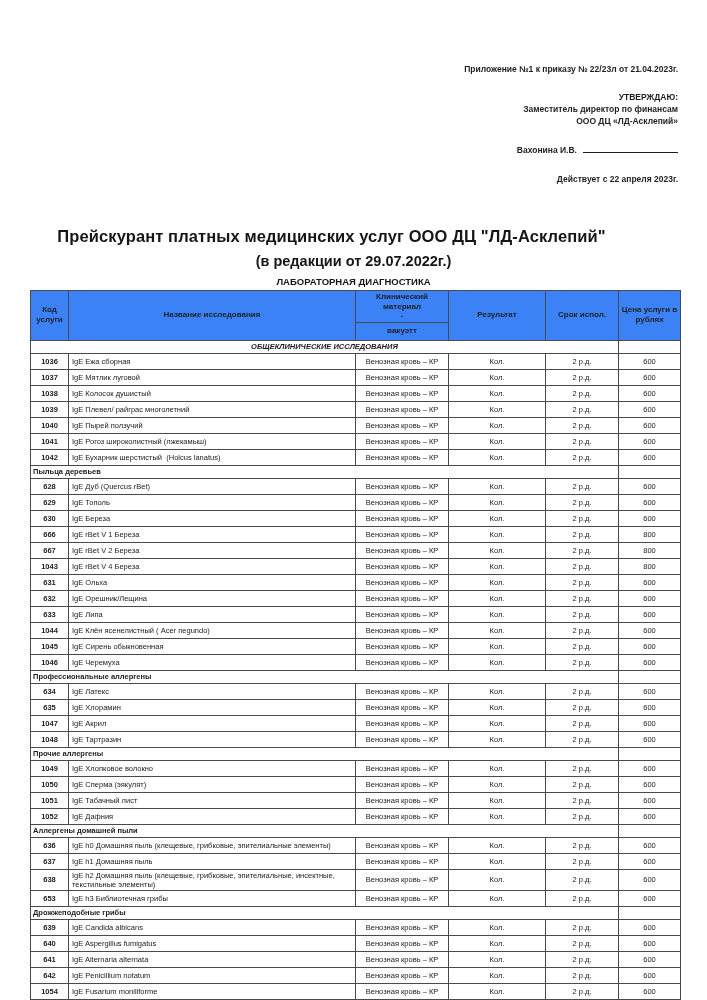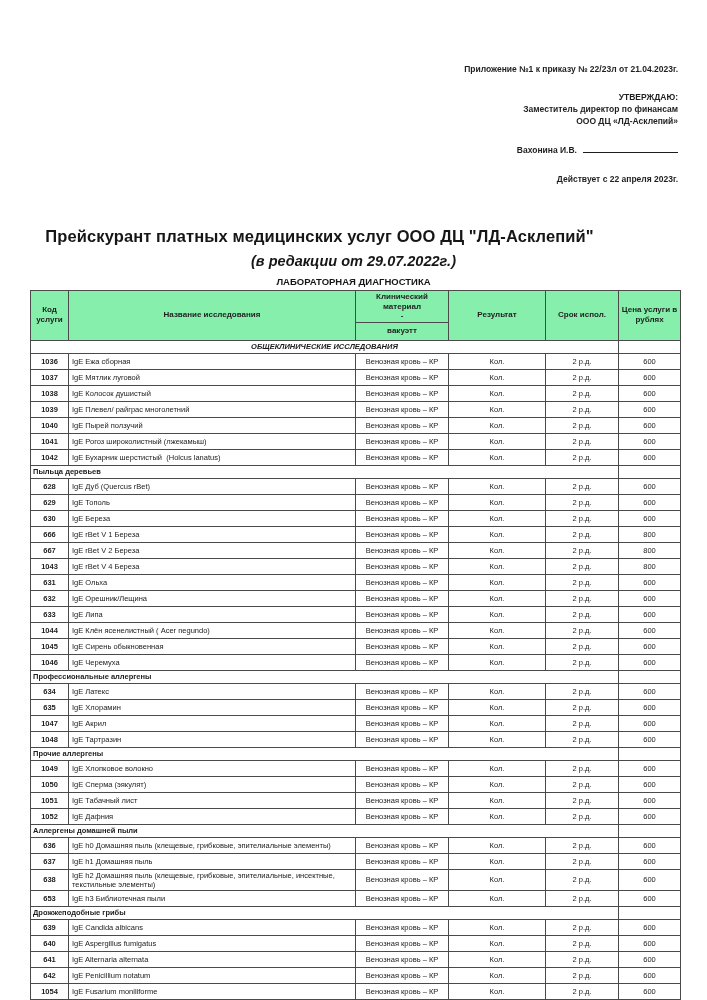--- a/index.html
+++ b/index.html
@@ -26,45 +26,46 @@
     display: inline-block; width: 95px; height: 9px;
     border-bottom: 1px solid #1c1c1c; margin-left: 6px;
     vertical-align: baseline;
   }
 
   
   .doc-title {
     position: absolute; top: 227px; left: 0; width: 639px;
     text-align: center; font-size: 16.5px; font-weight: bold; color: #161616;
     letter-spacing: 0.1px;
+    padding-left: 12px;
   }
   .doc-subtitle {
     position: absolute; top: 253px; left: 0; width: 707px;
-    text-align: center; font-size: 14.5px; font-weight: bold; color: #161616; font-style: italic;
+    text-align: center; font-size: 14.5px; font-weight: bold; color: #161616;
   }
   .table-caption {
     position: absolute; top: 276px; left: 0; width: 707px;
     text-align: center; font-size: 9.5px; font-weight: bold; color: #161616;
   }
 
   
   table.price-table {
     position: absolute; top: 290px; left: 30px;
     width: 650px; border-collapse: collapse; table-layout: fixed;
     border: 1.5px solid #1a1a1a;
   }
   .price-table th, .price-table td {
     border: 1px solid #4a4a4a;
     overflow: hidden;
   }
   .price-table thead { border-bottom: 1.8px solid #1a1a1a; }
   .price-table thead th {
     font-size: 8px; font-weight: bold; text-align: center;
     vertical-align: middle; padding: 1px 2px; line-height: 1.25;
-    color: #1f1f1f; background: #86efac;
+    color: #1f1f1f; background: #3b82f6;
   }
   .hrow-1 { height: 30px; }
   .hrow-2 { height: 18px; }
   .mat-top div { line-height: 1.2; }
 
   .price-table tbody td {
     font-size: 7.5px; height: 13px; vertical-align: middle;
     padding: 1px 3px; line-height: 1.2; color: #222;
   }
   td.c-code { text-align: center; font-weight: bold; padding: 1px 1px; }
@@ -378,21 +379,21 @@
         <tr>
           <td class="c-code">638</td>
           <td class="c-name">IgE h2 Домашняя пыль (клещевые, грибковые, эпителиальные, инсектные, текстильные элементы)</td>
           <td class="c-material">Венозная кровь – КР</td>
           <td class="c-result">Кол.</td>
           <td class="c-term">2 р.д.</td>
           <td class="c-price">600</td>
         </tr>
         <tr>
           <td class="c-code">653</td>
-          <td class="c-name">IgE h3 Библиотечная пыли</td>
+          <td class="c-name">IgE h3 Библиотечная грибы</td>
           <td class="c-material">Венозная кровь – КР</td>
           <td class="c-result">Кол.</td>
           <td class="c-term">2 р.д.</td>
           <td class="c-price">600</td>
         </tr>
         <tr class="section-row">
           <td colspan="5" class="sec-title">Дрожжеподобные грибы</td>
           <td></td>
         </tr>
         <tr>

